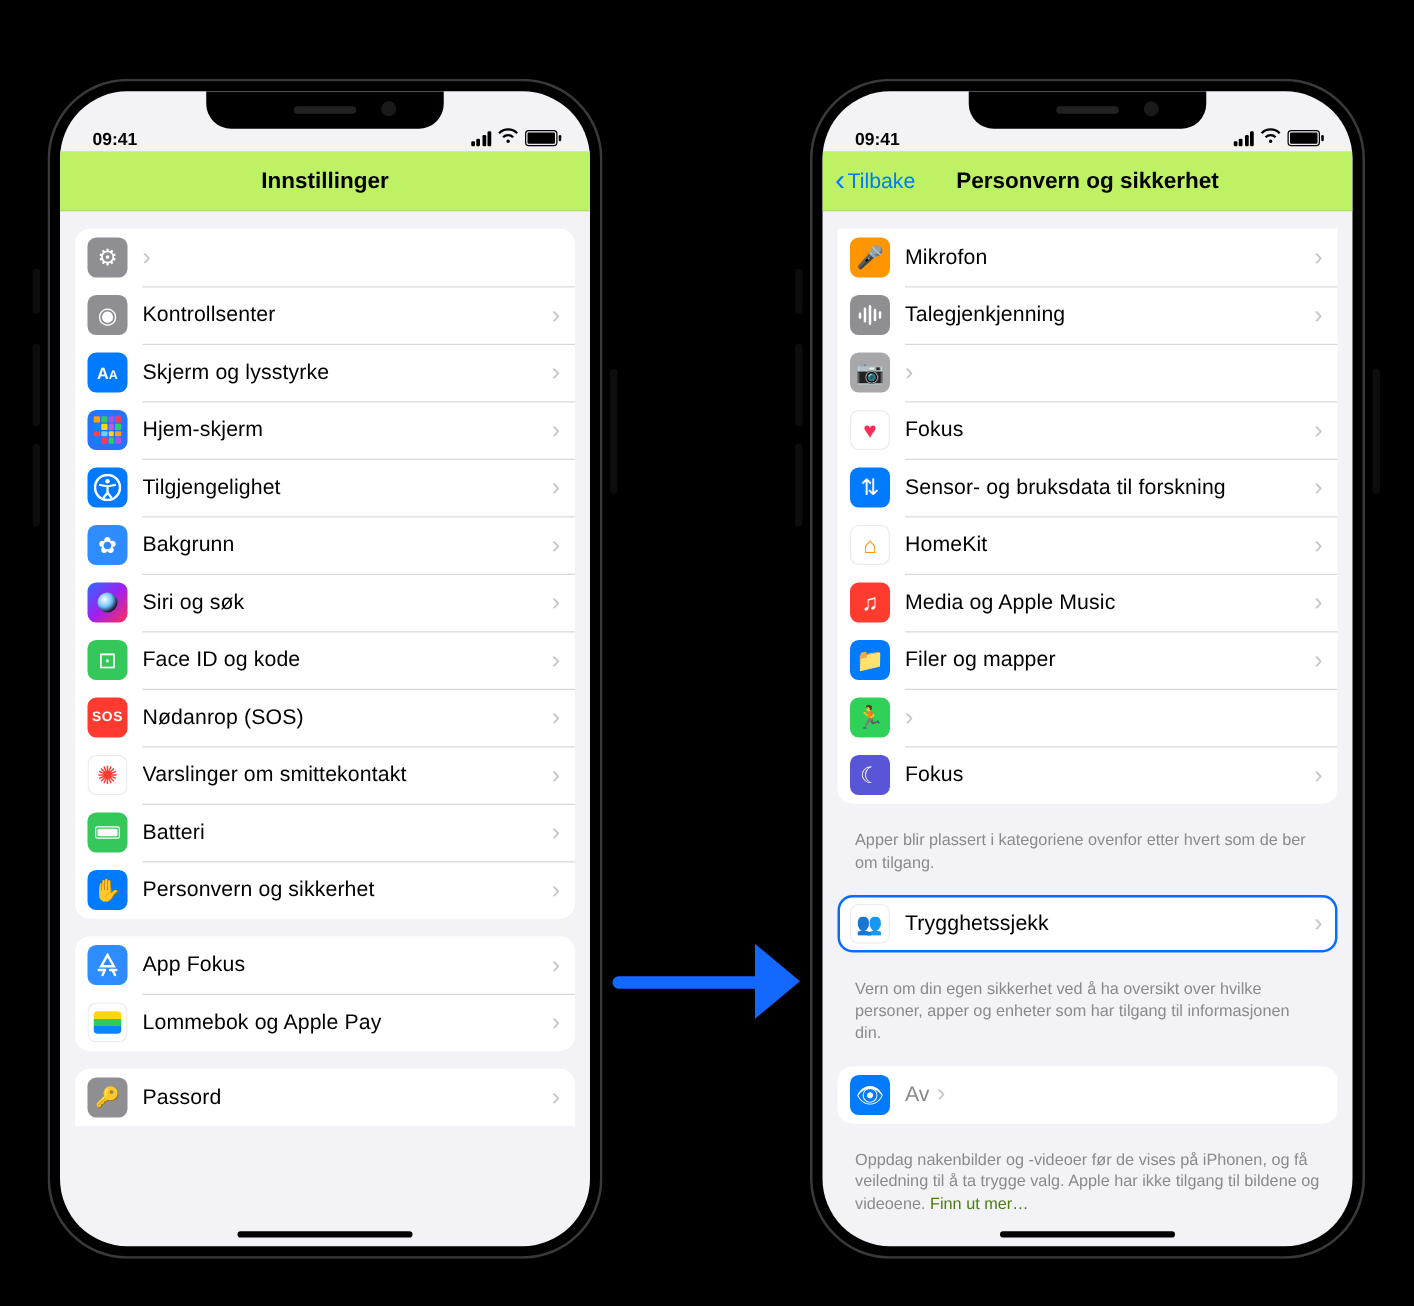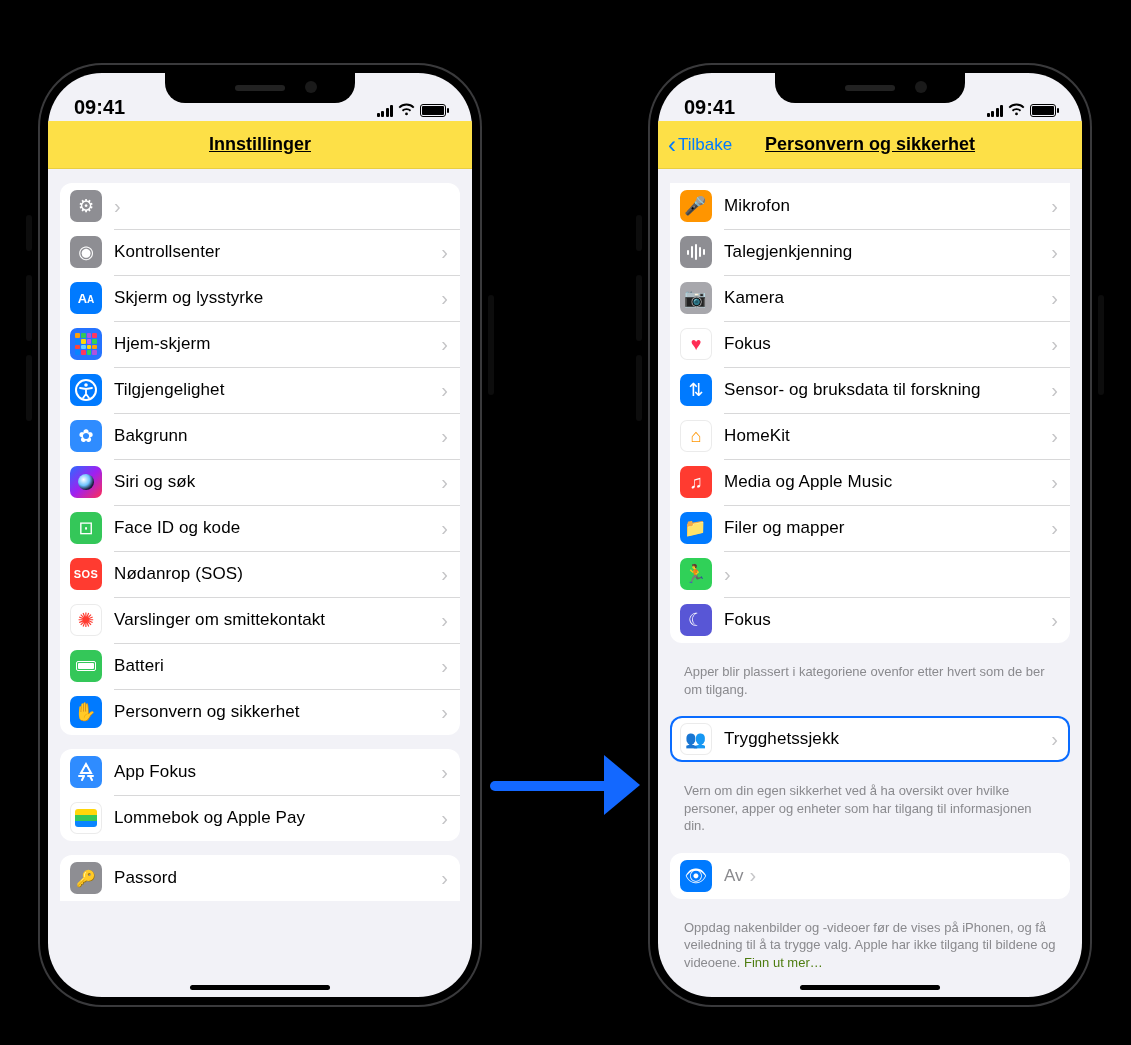--- a/index.html
+++ b/index.html
@@ -17,31 +17,31 @@
   .notch { position:absolute; top:0; left:50%; transform:translateX(-50%); width:190px; height:30px; background:#000; border-bottom-left-radius:20px; border-bottom-right-radius:20px; z-index:5;}
   .notch .speaker{position:absolute;left:50%;top:12px;transform:translateX(-50%);width:50px;height:6px;background:#222;border-radius:3px;}
   .notch .cam{position:absolute;right:38px;top:8px;width:12px;height:12px;background:#1a1a1a;border-radius:50%;}
 
   .side-btn{position:absolute;background:#0d0d0d;border-radius:3px;}
   .sb-l1{left:-4px;top:160px;width:6px;height:36px;}
   .sb-l2{left:-4px;top:220px;width:6px;height:66px;}
   .sb-l3{left:-4px;top:300px;width:6px;height:66px;}
   .sb-r {right:-4px;top:240px;width:6px;height:100px;}
 
-  .statusbar{position:absolute;top:0;left:0;right:0;height:48px;display:flex;align-items:flex-end;justify-content:space-between;padding:0 26px 2px;font-size:20px;font-weight:600;z-index:4;}
+  .statusbar{position:absolute;top:0;left:0;right:0;height:48px;display:flex;align-items:flex-end;justify-content:space-between;padding:0 26px 2px;font-size:14px;font-weight:600;z-index:4;}
   .status-icons{display:flex;align-items:center;gap:5px;}
   .sig{display:flex;align-items:flex-end;gap:1.5px;height:12px;}
   .sig i{display:block;width:3px;background:#000;border-radius:1px;}
   .sig i:nth-child(1){height:4px;} .sig i:nth-child(2){height:6px;} .sig i:nth-child(3){height:9px;} .sig i:nth-child(4){height:12px;}
   .wifi{font-size:15px;}
   .bat{width:26px;height:13px;border:1.5px solid #000;border-radius:3px;position:relative;}
   .bat::after{content:"";position:absolute;right:-4px;top:3px;width:2px;height:5px;background:#000;border-radius:1px;}
   .bat i{position:absolute;left:1px;top:1px;bottom:1px;right:1px;background:#000;border-radius:1px;}
 
-  .navbar{position:absolute;top:48px;left:0;right:0;height:48px;display:flex;align-items:center;justify-content:center;border-bottom:1px solid rgba(0,0,0,.08);background:#fde047;text-decoration:underline;}
+  .navbar{position:absolute;top:48px;left:0;right:0;height:48px;display:flex;align-items:center;justify-content:center;border-bottom:1px solid rgba(0,0,0,.08);background:#bef264;}
   .nav-title{font-size:18px;font-weight:600;}
   .nav-back{position:absolute;left:10px;top:0;bottom:0;display:flex;align-items:center;gap:2px;color:#007aff;font-size:17px;}
   .nav-back .chv{font-size:24px;line-height:1;font-weight:400;}
 
   .content{position:absolute;top:96px;left:0;right:0;bottom:0;overflow:hidden;padding:8px 12px 0;}
 
   .group{background:#fff;border-radius:12px;margin:14px 0;overflow:hidden;}
   .group.tight{margin-top:6px;}
   .continued-top .row:first-child{border-top:none;}
   .continued-top{border-top-left-radius:0;border-top-right-radius:0;margin-top:0;}
@@ -333,21 +333,20 @@
                   <i></i>
                 </span>
               </div>
               <span class="lbl">Talegjenkjenning</span>
               <span class="chevron">›</span>
             </div>
             <div class="row">
               <div class="icon c-gray2">
                 <span class="inner">📷</span>
               </div>
-              <span class="lbl">Kamera</span>
               <span class="chevron">›</span>
             </div>
             <div class="row">
               <div class="icon c-white">
                 <span class="heart" style="font-size:18px">♥</span>
               </div>
               <span class="lbl">Fokus</span>
               <span class="chevron">›</span>
             </div>
             <div class="row">

